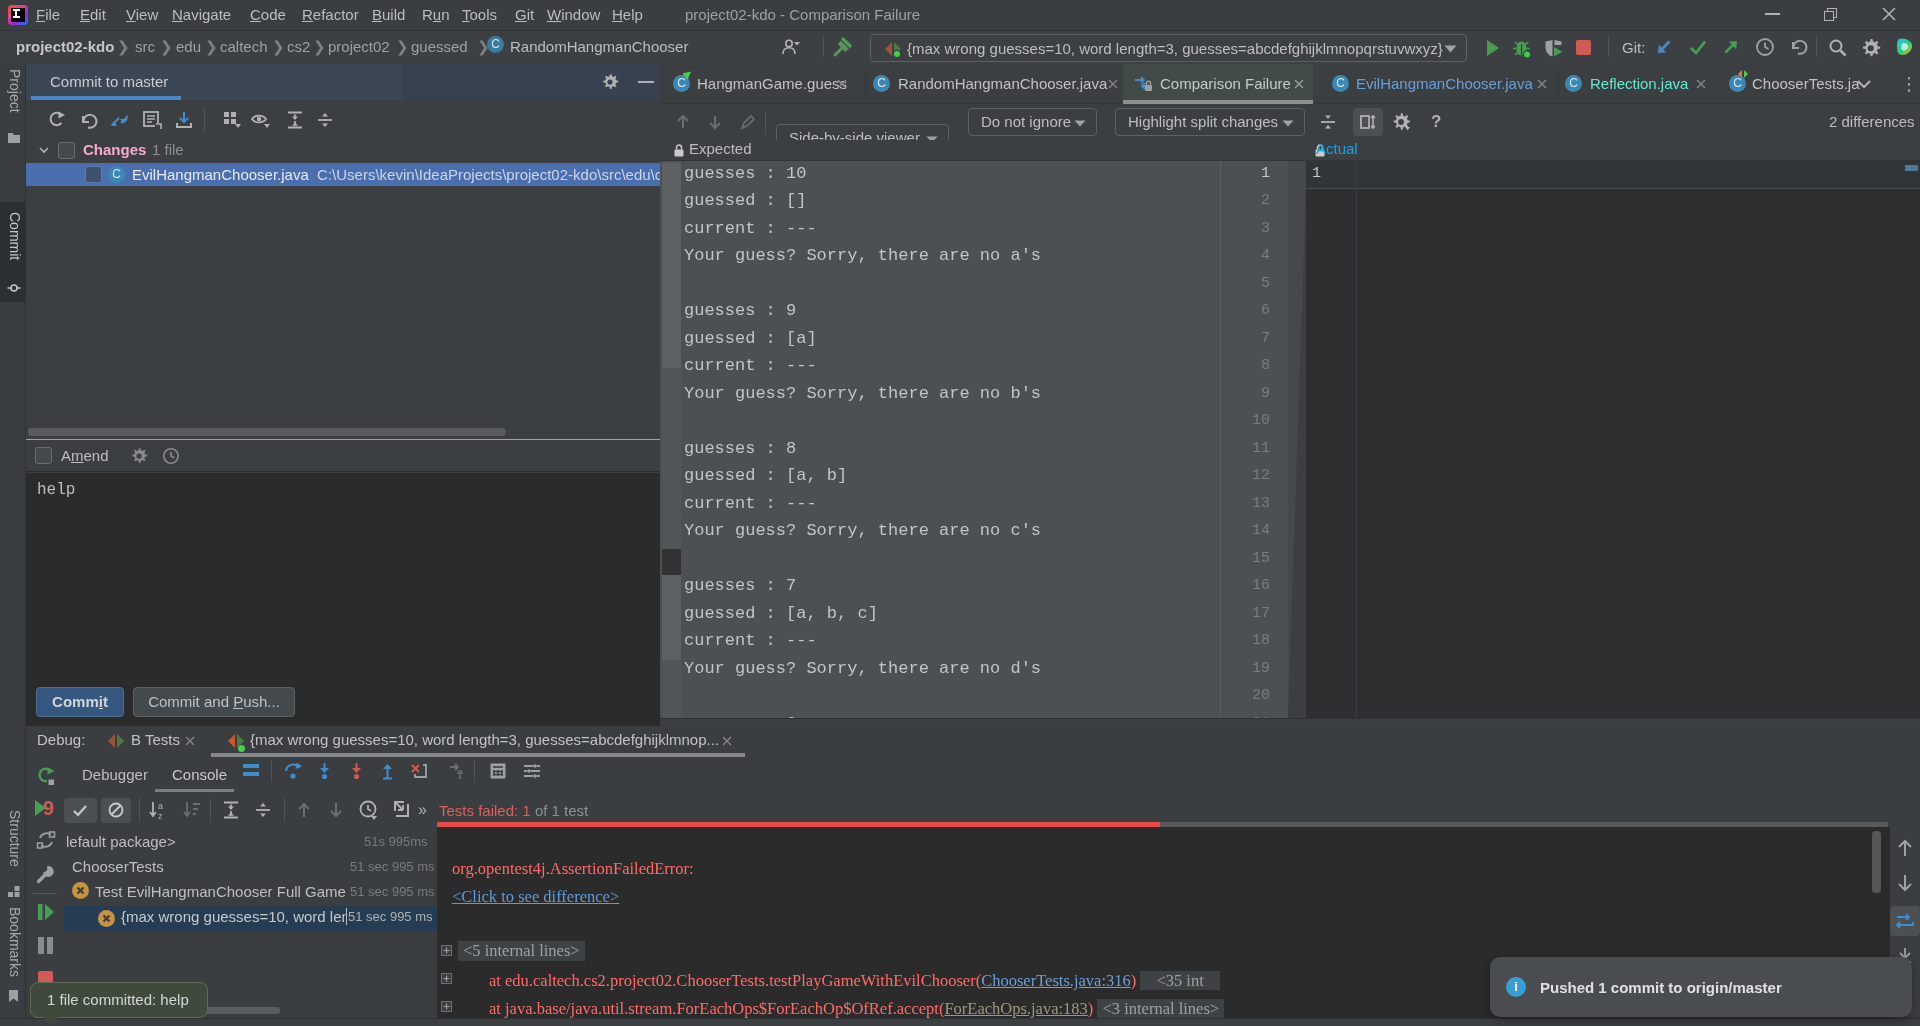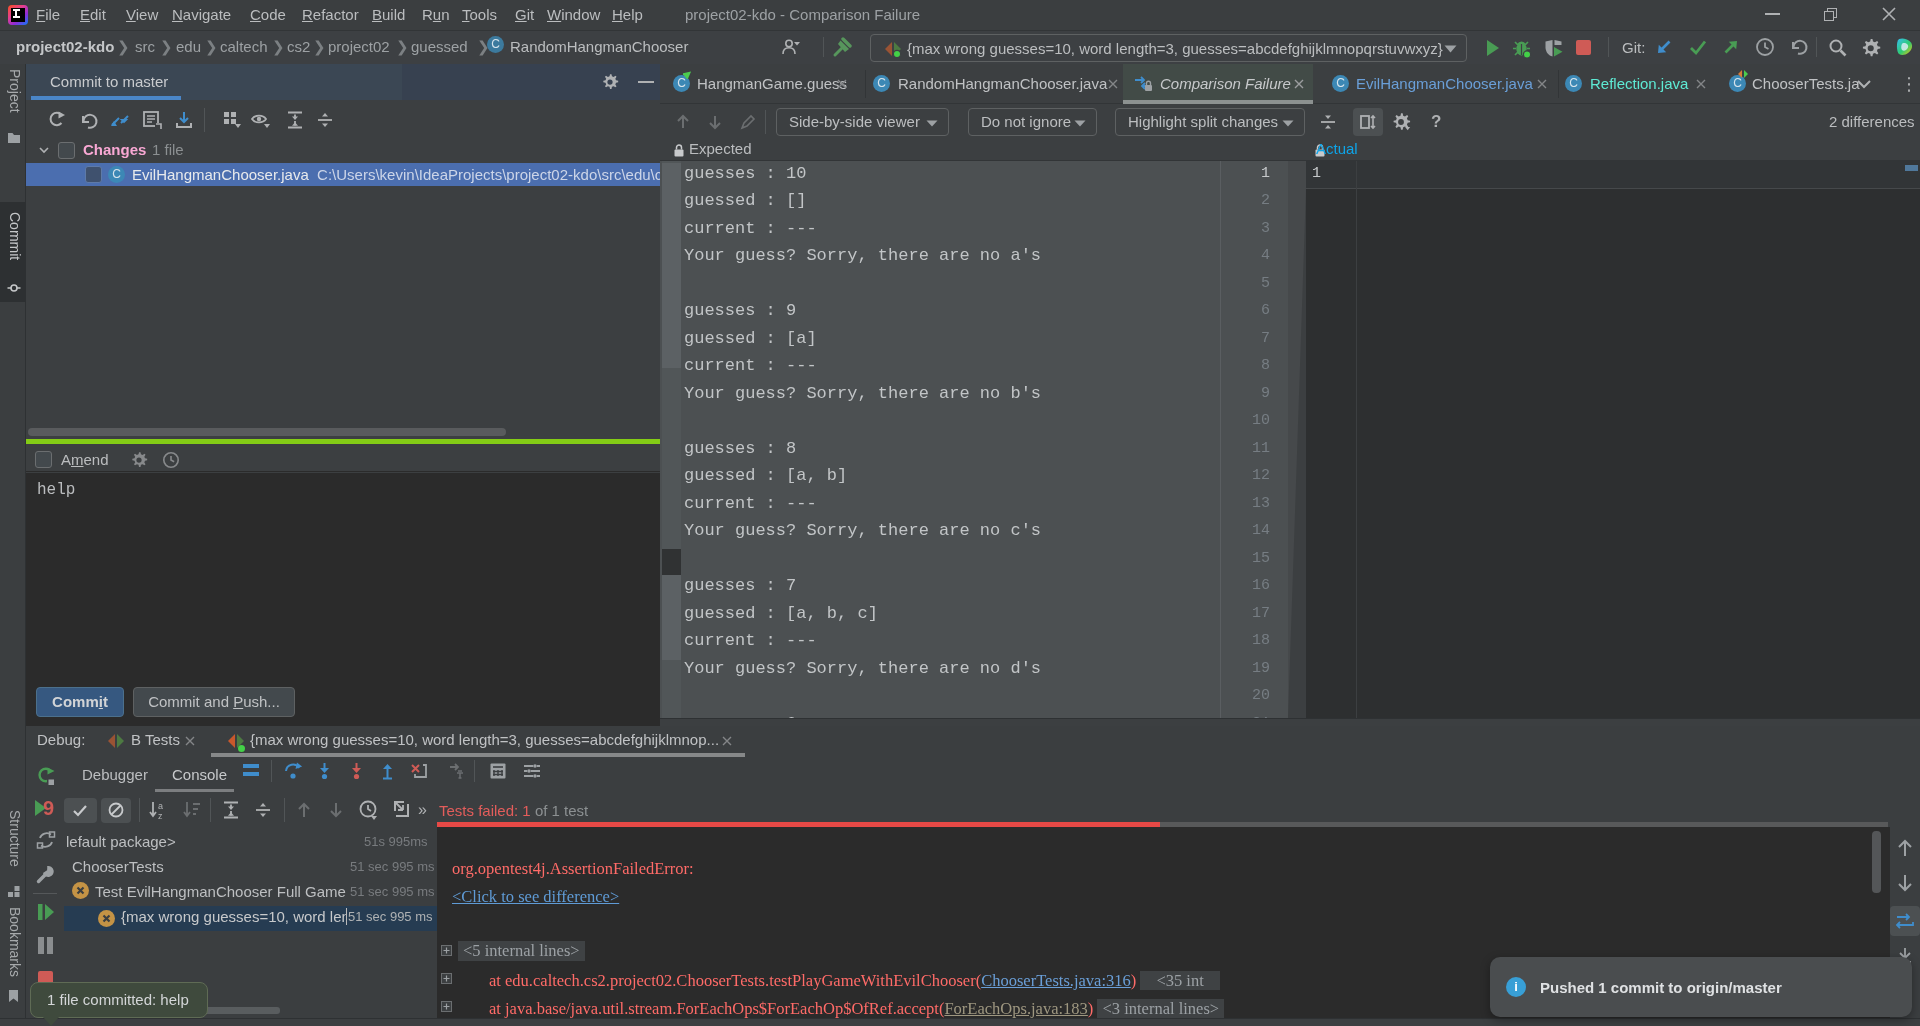--- a/index.html
+++ b/index.html
@@ -242,21 +242,21 @@
   <div class="abs" style="left:57px;top:77px;font-weight:bold;color:#f9a8d4;">Changes</div>
   <div class="abs" style="left:126px;top:77px;color:#8c9092;">1 file</div>
   <div class="abs" style="left:0;top:99px;width:634px;height:23px;background:#4b6eaf;">
     <div class="abs" style="left:59px;top:3px;width:17px;height:17px;border:1.4px solid #5e7aa8;border-radius:3px;background:#3f516e;"></div>
     <div class="abs" style="left:82px;top:3px;width:17px;height:17px;border-radius:50%;background:#3c88b5;color:#d5e3ec;font-size:12px;text-align:center;line-height:17px;">C</div>
     <div class="abs" style="left:106px;top:3px;color:#e8eaec;white-space:nowrap;">EvilHangmanChooser.java&nbsp; <span style="color:#ccd5e8;">C:\Users\kevin\IdeaProjects\project02-kdo\src\edu\ca</span></div>
   </div>
 
   <div class="abs" style="left:2px;top:364px;width:478px;height:8px;background:#595b5d;border-radius:4px;"></div>
 
-  <div class="abs" style="left:0;top:375px;width:634px;height:33px;background:#3c3f41;border-top:5px solid #84cc16;border-bottom:1px solid #2b2b2b;">
+  <div class="abs" style="left:0;top:375px;width:634px;height:33px;background:#3c3f41;border-top:1px solid #84cc16;border-bottom:1px solid #2b2b2b;">
     <div class="abs" style="left:9px;top:7px;width:17px;height:17px;border:1.4px solid #6b6e70;border-radius:3px;background:#43494d;"></div>
     <div class="abs" style="left:35px;top:7px;color:#bbbdbf;">A<span style="text-decoration:underline">m</span>end</div>
     <svg class="abs" style="left:104px;top:7px" width="18" height="18" viewBox="0 0 24 24">
       <path fill="#87898b" d="M12 8.5 A3.5 3.5 0 1 0 12 15.5 A3.5 3.5 0 1 0 12 8.5 M12 1.5 L14 1.5 L14.6 4.4 L16.8 5.3 L19.3 3.7 L20.7 5.1 L19.1 7.6 L20 9.8 L22.9 10.4 L22.9 12.4 L20 13 L19.1 15.2 L20.7 17.7 L19.3 19.1 L16.8 17.5 L14.6 18.4 L14 21.3 L12 21.3 L11.4 18.4 L9.2 17.5 L6.7 19.1 L5.3 17.7 L6.9 15.2 L6 13 L3.1 12.4 L3.1 10.4 L6 9.8 L6.9 7.6 L5.3 5.1 L6.7 3.7 L9.2 5.3 L11.4 4.4 Z"></path>
     </svg>
     <svg class="abs" style="left:136px;top:7px" width="18" height="18" viewBox="0 0 20 20">
       <circle cx="10" cy="10" r="8" fill="none" stroke="#87898b" stroke-width="1.8"></circle>
       <path d="M10 5.5 L10 10 L13.5 12" stroke="#87898b" stroke-width="1.8" fill="none"></path>
     </svg>
   </div>
@@ -291,21 +291,21 @@
   <svg class="abs" style="left:447px;top:14px" width="12" height="12" viewBox="0 0 12 12">
       <path d="M2 2 L10 10 M10 2 L2 10" stroke="#848688" stroke-width="1.4"></path>
     </svg>
 
   <svg class="abs" style="left:474px;top:11px" width="19" height="18" viewBox="0 0 19 18">
     <path d="M1 5 L10 5 M7 2 L10 5 L7 8" stroke="#3f8dcc" stroke-width="1.8" fill="none"></path>
     <path d="M17 11 L8 11 M11 8 L8 11 L11 14" stroke="#3f8dcc" stroke-width="1.8" fill="none"></path>
     <rect x="11" y="10" width="7" height="6" rx="1" fill="#9da1a4"></rect>
     <path d="M12.5 10 L12.5 8.2 A2 2 0 0 1 16.5 8.2 L16.5 10" stroke="#9da1a4" stroke-width="1.4" fill="none"></path>
   </svg>
-  <div class="abs" style="left:500px;top:11px;color:#c7c9cb;font-style:italic;">Comparison Failure</div>
+  <div class="abs" style="left:500px;top:11px;color:#c7c9cb;">Comparison Failure</div>
   <svg class="abs" style="left:633px;top:14px" width="12" height="12" viewBox="0 0 12 12">
       <path d="M2 2 L10 10 M10 2 L2 10" stroke="#9b9d9f" stroke-width="1.4"></path>
     </svg>
 
   <div class="abs" style="left:672px;top:11px;width:17px;height:17px;border-radius:50%;background:#3c88b5;color:#d5e3ec;font-size:12px;text-align:center;line-height:17px;">C</div>
   <div class="abs" style="left:696px;top:11px;color:#6a9fd8;">EvilHangmanChooser.java</div>
   <svg class="abs" style="left:876px;top:14px" width="12" height="12" viewBox="0 0 12 12">
       <path d="M2 2 L10 10 M10 2 L2 10" stroke="#848688" stroke-width="1.4"></path>
     </svg>
   <div class="abs" style="left:898px;top:6px;width:1px;height:28px;background:#323537;"></div>
@@ -331,21 +331,21 @@
   <svg class="abs" style="left:14px;top:49px" width="18" height="18" viewBox="0 0 18 18">
       <path d="M9 15 L9 3 M4 8 L9 3 L14 8" stroke="#6b6e70" stroke-width="2" fill="none"></path>
     </svg>
   <svg class="abs" style="left:46px;top:49px" width="18" height="18" viewBox="0 0 18 18">
       <path d="M9 3 L9 15 M4 10 L9 15 L14 10" stroke="#6b6e70" stroke-width="2" fill="none"></path>
     </svg>
   <svg class="abs" style="left:79px;top:49px" width="18" height="18" viewBox="0 0 18 18">
       <path d="M3 15 L5 10 L12 3 L15 6 L8 13 Z" fill="none" stroke="#6b6e70" stroke-width="1.6"></path>
     </svg>
   <div class="abs" style="left:105px;top:46px;width:1px;height:24px;background:#515557;"></div>
-  <div class="abs" style="left:116px;top:44px;width:173px;height:28px;border:1px solid #5e6162;border-radius:4px;">
+  <div class="abs" style="left:116px;top:60px;width:173px;height:28px;border:1px solid #5e6162;border-radius:4px;">
     <div class="abs" style="left:12px;top:4px;color:#bcbec0;">Side-by-side viewer</div>
     <svg class="abs" style="left:149px;top:11px" width="12" height="7" viewBox="0 0 12 7">
         <polygon points="0.5,0.5 11.5,0.5 6,6.5" fill="#9da1a4"></polygon>
       </svg>
   </div>
   <div class="abs" style="left:308px;top:44px;width:129px;height:28px;border:1px solid #5e6162;border-radius:4px;">
     <div class="abs" style="left:12px;top:4px;color:#bcbec0;">Do not ignore</div>
     <svg class="abs" style="left:105px;top:11px" width="12" height="7" viewBox="0 0 12 7">
         <polygon points="0.5,0.5 11.5,0.5 6,6.5" fill="#9da1a4"></polygon>
       </svg>

